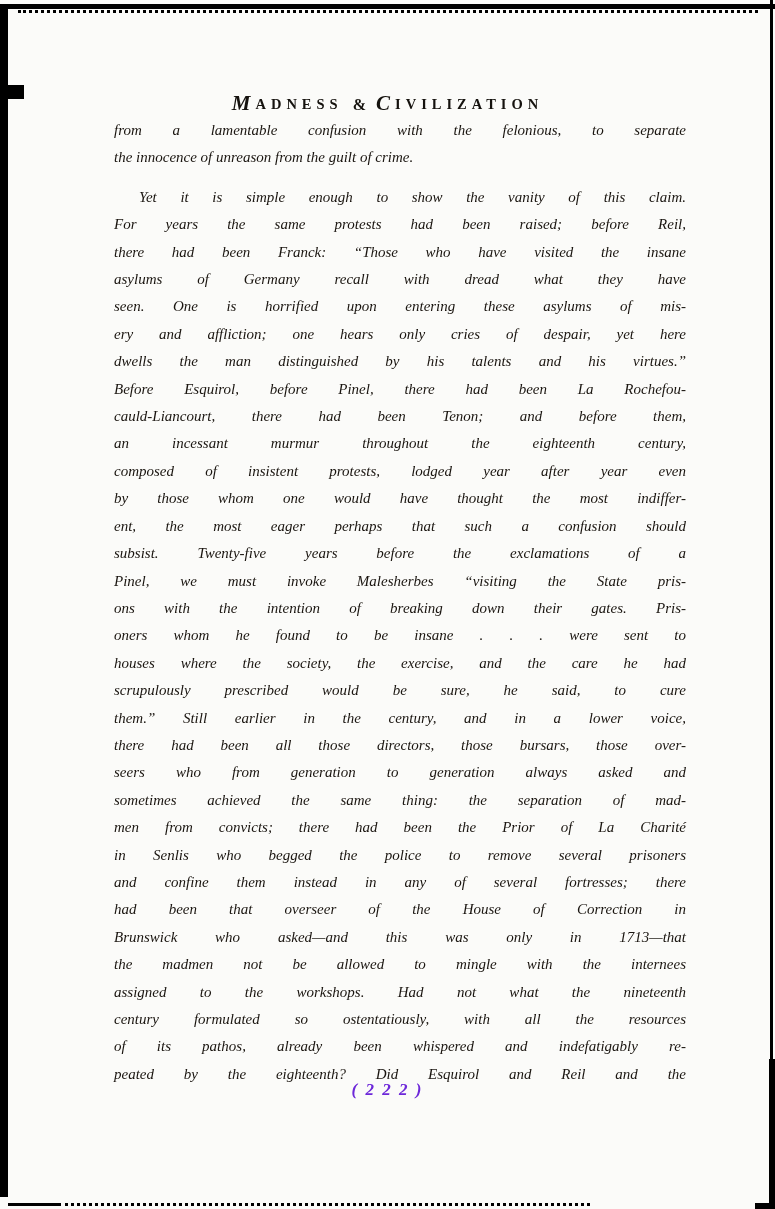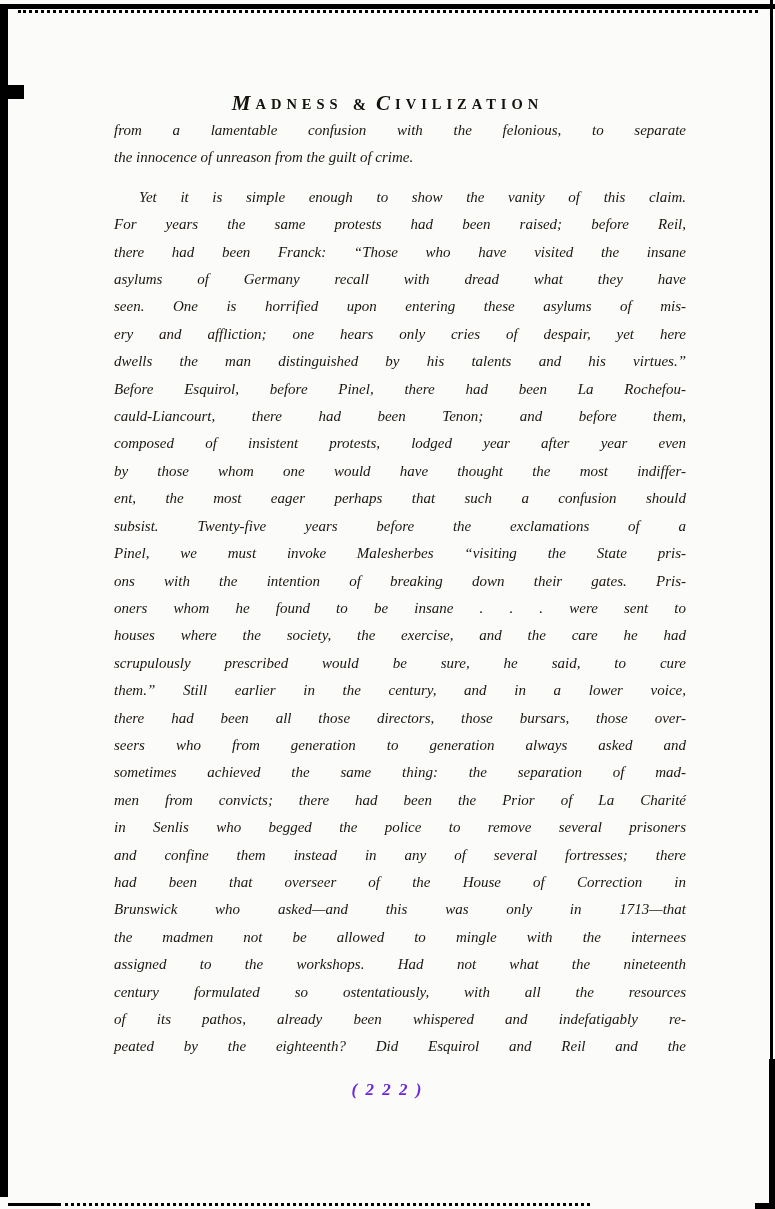--- a/index.html
+++ b/index.html
@@ -93,20 +93,21 @@
       <div class="line para-end">the innocence of unreason from the guilt of crime.</div>
       <div class="line indent">Yet it is simple enough to show the vanity of this claim.</div>
       <div class="line">For years the same protests had been raised; before Reil,</div>
       <div class="line">there had been Franck: “Those who have visited the insane</div>
       <div class="line">asylums of Germany recall with dread what they have</div>
       <div class="line">seen. One is horrified upon entering these asylums of mis-</div>
       <div class="line">ery and affliction; one hears only cries of despair, yet here</div>
       <div class="line">dwells the man distinguished by his talents and his virtues.”</div>
       <div class="line">Before Esquirol, before Pinel, there had been La Rochefou-</div>
       <div class="line">cauld-Liancourt, there had been Tenon; and before them,</div>
+      <div class="line">an incessant murmur throughout the eighteenth century,</div>
       <div class="line">composed of insistent protests, lodged year after year even</div>
       <div class="line">by those whom one would have thought the most indiffer-</div>
       <div class="line">ent, the most eager perhaps that such a confusion should</div>
       <div class="line">subsist. Twenty-five years before the exclamations of a</div>
       <div class="line">Pinel, we must invoke Malesherbes “visiting the State pris-</div>
       <div class="line">ons with the intention of breaking down their gates. Pris-</div>
       <div class="line">oners whom he found to be insane . . . were sent to</div>
       <div class="line">houses where the society, the exercise, and the care he had</div>
       <div class="line">scrupulously prescribed would be sure, he said, to cure</div>
       <div class="line">them.” Still earlier in the century, and in a lower voice,</div>

